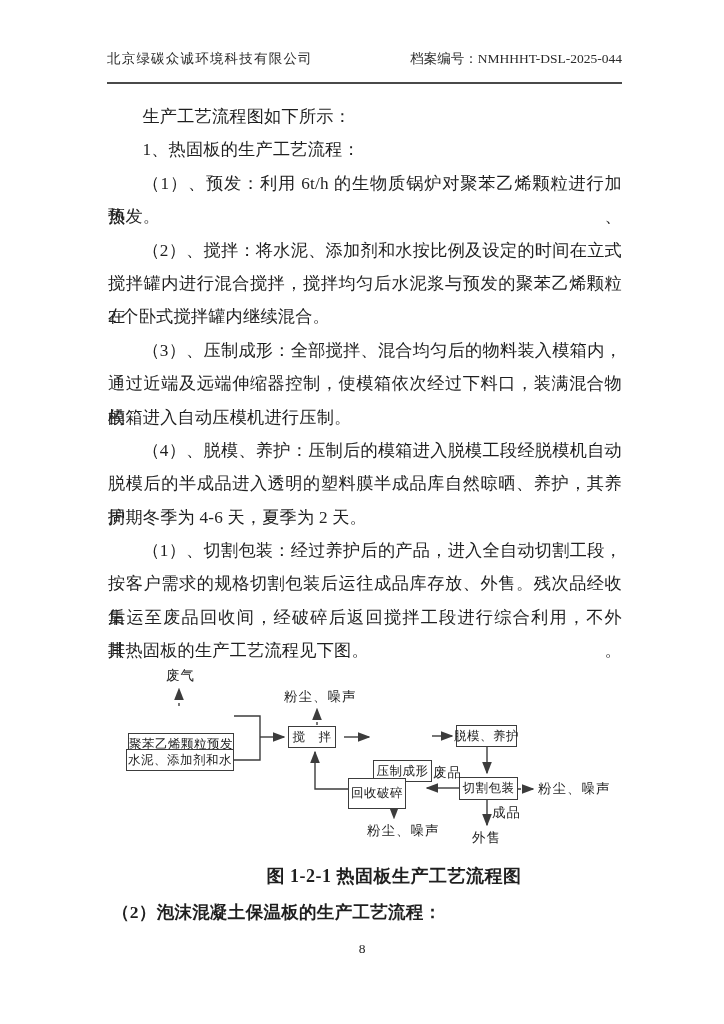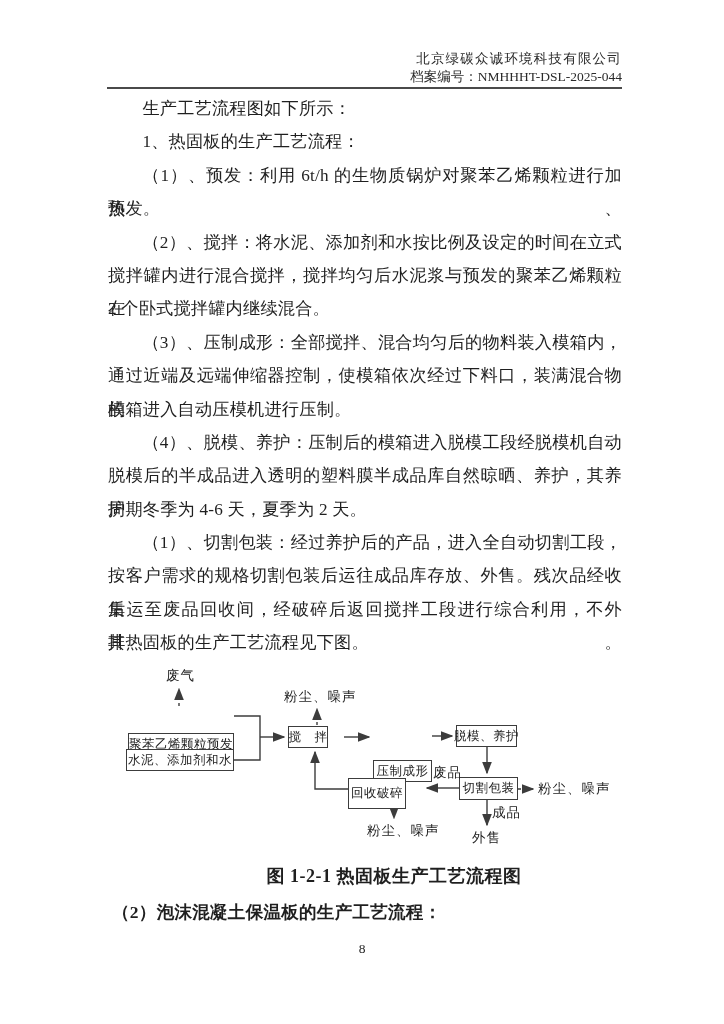--- a/index.html
+++ b/index.html
@@ -1,23 +1,23 @@
 <!DOCTYPE html>
 <html><head>
 <meta charset="utf-8">
 <style>
   html,body{margin:0;padding:0;}
   body{width:724px;height:1024px;background:#ffffff;position:relative;overflow:hidden;
        font-family:"Liberation Serif","DejaVu Serif",serif;color:#1f1f1f;}
   .page{position:absolute;inset:0;background:#ffffff;}
   .hdr{position:absolute;left:107px;top:50px;width:515px;display:flex;justify-content:space-between;
-       align-items:flex-end;border-bottom:2px solid #4a4a4a;padding-bottom:1px;
-       font-size:13.5px;color:#2a2a2a;flex-direction:column;}
+       align-items:center;border-bottom:2px solid #4a4a4a;padding-bottom:14px;
+       font-size:13.5px;color:#2a2a2a;}
   .hdr .co{letter-spacing:1.2px;}
-  .body-block{position:absolute;left:108px;top:92px;width:514px;}
+  .body-block{position:absolute;left:108px;top:100px;width:514px;}
   .bl{font-size:17.2px;line-height:33.4px;height:33.4px;letter-spacing:0.2px;white-space:nowrap;}
   .bl.jf{white-space:normal;text-align:justify;text-align-last:justify;}
   .bl.ind{text-indent:2em;}
   .fbox{position:absolute;border:1.4px solid #3c3c3c;background:#ffffff;box-sizing:border-box;
         display:flex;align-items:center;justify-content:center;font-size:12.5px;color:#1c1c1c;
         white-space:nowrap;letter-spacing:0.5px;}
   .flabel{position:absolute;font-size:13.5px;color:#1c1c1c;white-space:nowrap;letter-spacing:1px;}
   .caption{position:absolute;left:0;top:864px;width:724px;text-align:center;font-weight:bold;
            font-size:18px;letter-spacing:0.5px;margin-left:32px;}
   .subhead{position:absolute;left:112px;top:900px;font-weight:bold;font-size:17.5px;letter-spacing:0.3px;}
@@ -82,21 +82,21 @@
       <line x1="394" y1="801" x2="394" y2="818" stroke-dasharray="3,3" marker-end="url(#ah)"></line>
 
       <line x1="518" y1="789" x2="533" y2="789" stroke-dasharray="3,3" marker-end="url(#ah)"></line>
 
       <line x1="487" y1="800" x2="487" y2="825" marker-end="url(#ah)"></line>
     </g>
   </svg>
 
   <div class="fbox" style="left:128px;top:705px;width:106px;height:22px;margin-top:28px;">聚苯乙烯颗粒预发</div>
   <div class="fbox" style="left:126px;top:749px;width:108px;height:22px;">水泥、添加剂和水</div>
-  <div class="fbox" style="left:288px;top:726px;width:40px;height:22px;">搅　拌</div>
+  <div class="fbox" style="left:288px;top:726px;width:48px;height:22px;">搅　拌</div>
   <div class="fbox" style="left:373px;top:760px;width:59px;height:22px;">压制成形</div>
   <div class="fbox" style="left:456px;top:725px;width:61px;height:22px;text-align:right;">脱模、养护</div>
   <div class="fbox" style="left:459px;top:777px;width:59px;height:23px;">切割包装</div>
   <div class="fbox" style="left:348px;top:778px;width:58px;height:31px;">回收破碎</div>
 
   <span class="flabel" style="left:166px;top:667px;">废气</span>
   <span class="flabel" style="left:284px;top:688px;">粉尘、噪声</span>
   <span class="flabel" style="left:433px;top:764px;">废品</span>
   <span class="flabel" style="left:538px;top:780px;">粉尘、噪声</span>
   <span class="flabel" style="left:492px;top:804px;">成品</span>

